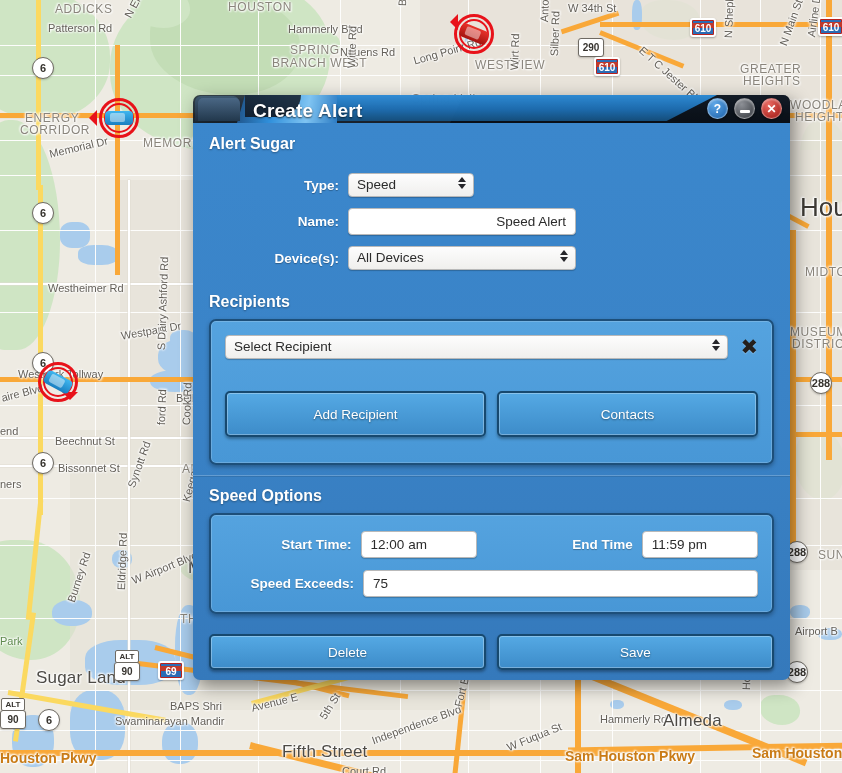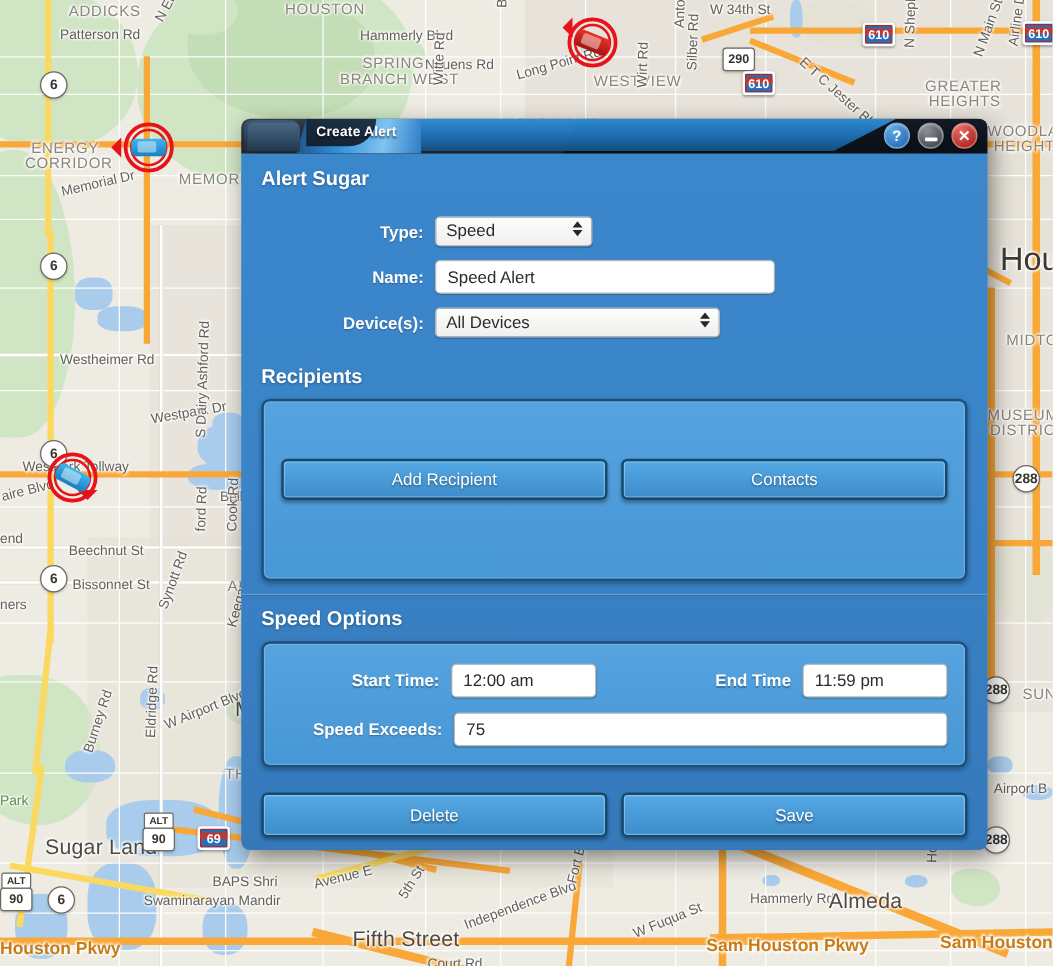--- a/index.html
+++ b/index.html
@@ -153,21 +153,21 @@
     clip-path: polygon(4% 0, 100% 0, 100% 100%, 0 100%);
   }
   .tb-bluecurve {
     position: absolute; left: 104px; top: 0; width: 420px; height: 26px;
     background: linear-gradient(180deg,#2f8fdb 0%,#1e6fb4 55%,#15507f 100%);
     clip-path: polygon(0 0, 100% 0, 88% 100%, 0 100%);
     opacity: .95;
   }
   .tb-title {
     position: absolute; left: 60px; top: 5px; z-index: 6;
-    color: #ffffff; font-size: 11px; font-weight: bold;
+    color: #ffffff; font-size: 19px; font-weight: bold;
     text-shadow: 0 1px 2px rgba(0,0,0,.7);
     letter-spacing: .2px;
   }
   .tb-btns { position: absolute; right: 8px; top: 3px; display: flex; gap: 6px; z-index: 7; }
   .tbtn {
     width: 21px; height: 21px; border-radius: 50%;
     display: flex; align-items: center; justify-content: center;
     color: #fff; font-size: 12px; font-weight: bold;
     border: 1px solid rgba(255,255,255,.35);
     cursor: pointer;
@@ -243,21 +243,21 @@
     padding: 14px;
   }
   .btn {
     background: linear-gradient(180deg,#55a9e4 0%, #3d8cc9 100%);
     border: 2px solid #17496f;
     border-radius: 5px;
     color: #ffffff; font-size: 13.5px;
     font-family: "Liberation Sans", sans-serif;
     text-shadow: 0 1px 2px rgba(0,0,0,.45);
     box-shadow: 0 0 0 1px rgba(255,255,255,.3) inset, 0 2px 3px rgba(0,0,0,.32);
-    height: 33px; cursor: pointer;
+    height: 46px; cursor: pointer;
     display: flex; align-items: center; justify-content: center;
   }
   .xicon {
     color: #241f1c; font-size: 21px; font-weight: bold;
     cursor: pointer; line-height: 1;
     text-shadow: 0 1px 1px rgba(255,255,255,.25);
     font-family: "DejaVu Sans", sans-serif;
   }
 </style>
 </head>
@@ -523,38 +523,48 @@
             <span>Speed</span>
             <span class="arrows">
                 <i class="up"></i>
                 <i class="dn"></i>
               </span>
           </div>
         </div>
 
         <div class="frow">
           <div class="flabel">Name:</div>
-          <div class="txt" style="width:272px;">Speed Alert</div>
+          <div class="txt" style="width:228px;text-align:right;">Speed Alert</div>
         </div>
 
         <div class="frow">
           <div class="flabel">Device(s):</div>
           <div class="ddl" style="width:228px;">
             <span>All Devices</span>
             <span class="arrows">
                 <i class="up"></i>
                 <i class="dn"></i>
               </span>
           </div>
         </div>
       </div>
 
       <div class="sec-head" style="padding-top:8px;">Recipients</div>
 
       <div class="panel" style="height:146px;">
+        <div style="display:flex; align-items:center; gap:12px;">
+          <div class="ddl" style="flex:1;">
+            <span>Select Recipient</span>
+            <span class="arrows">
+                <i class="up"></i>
+                <i class="dn"></i>
+              </span>
+          </div>
+          <div class="xicon">✖</div>
+        </div>
         <div style="display:flex; gap:11px; margin-top:32px;">
           <div class="btn" style="flex:1;">Add Recipient</div>
           <div class="btn" style="flex:1;">Contacts</div>
         </div>
       </div>
 
       <div class="divider" style="margin-top:10px;"></div>
 
       <div class="sec-head" style="padding-top:10px;">Speed Options</div>
 

